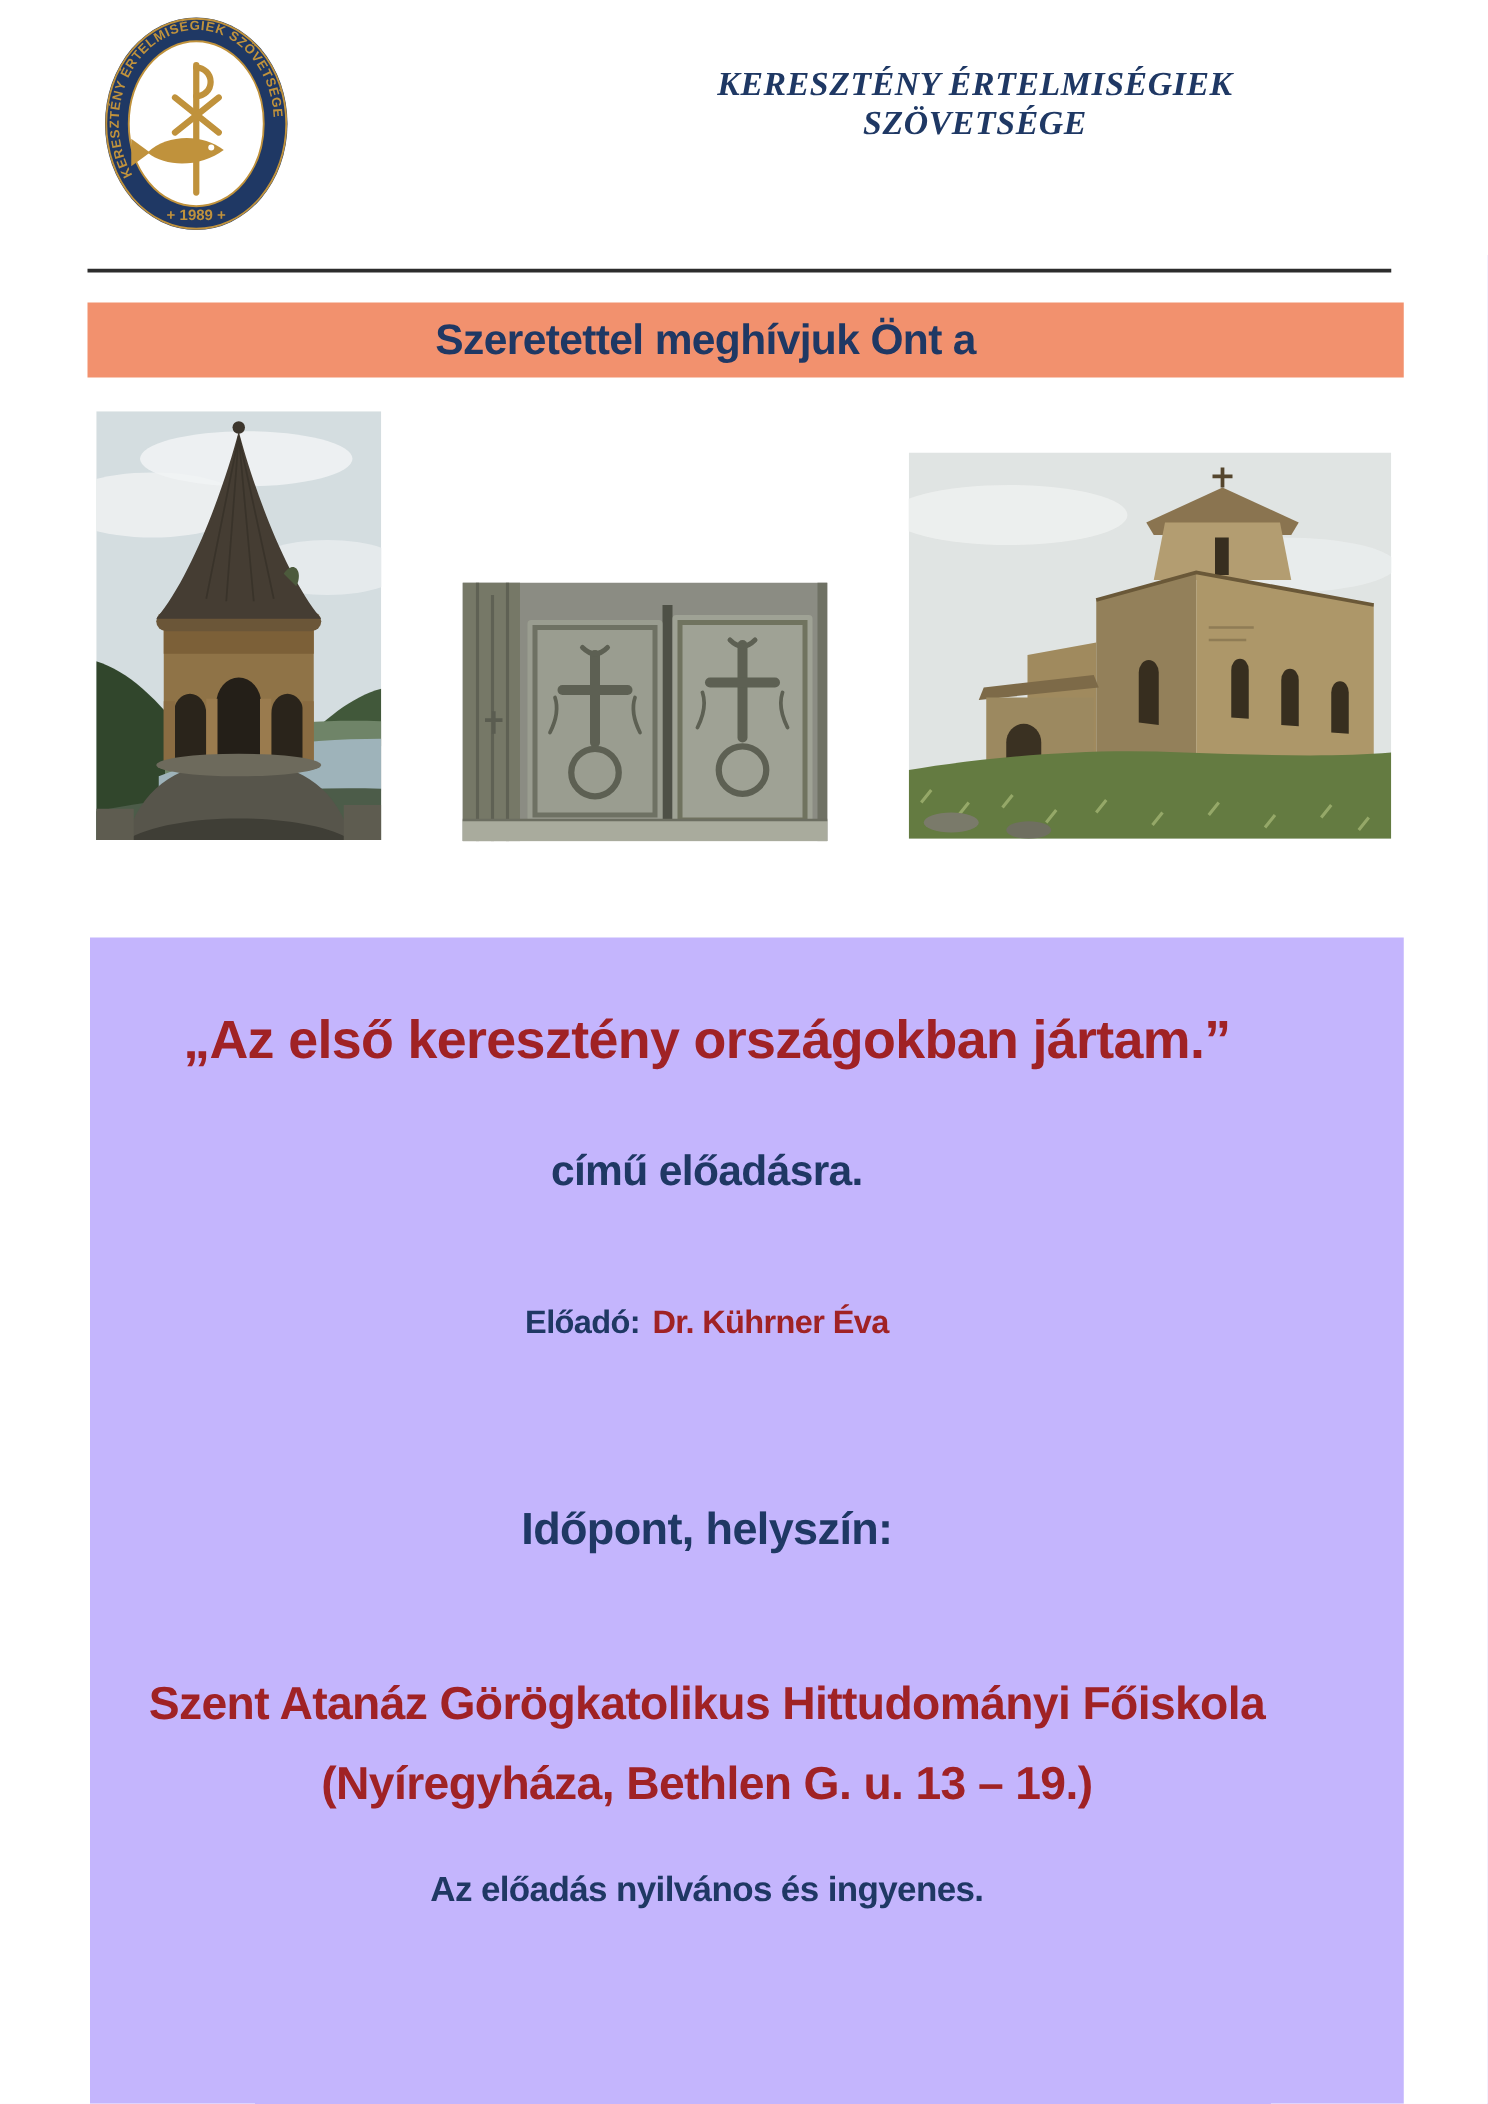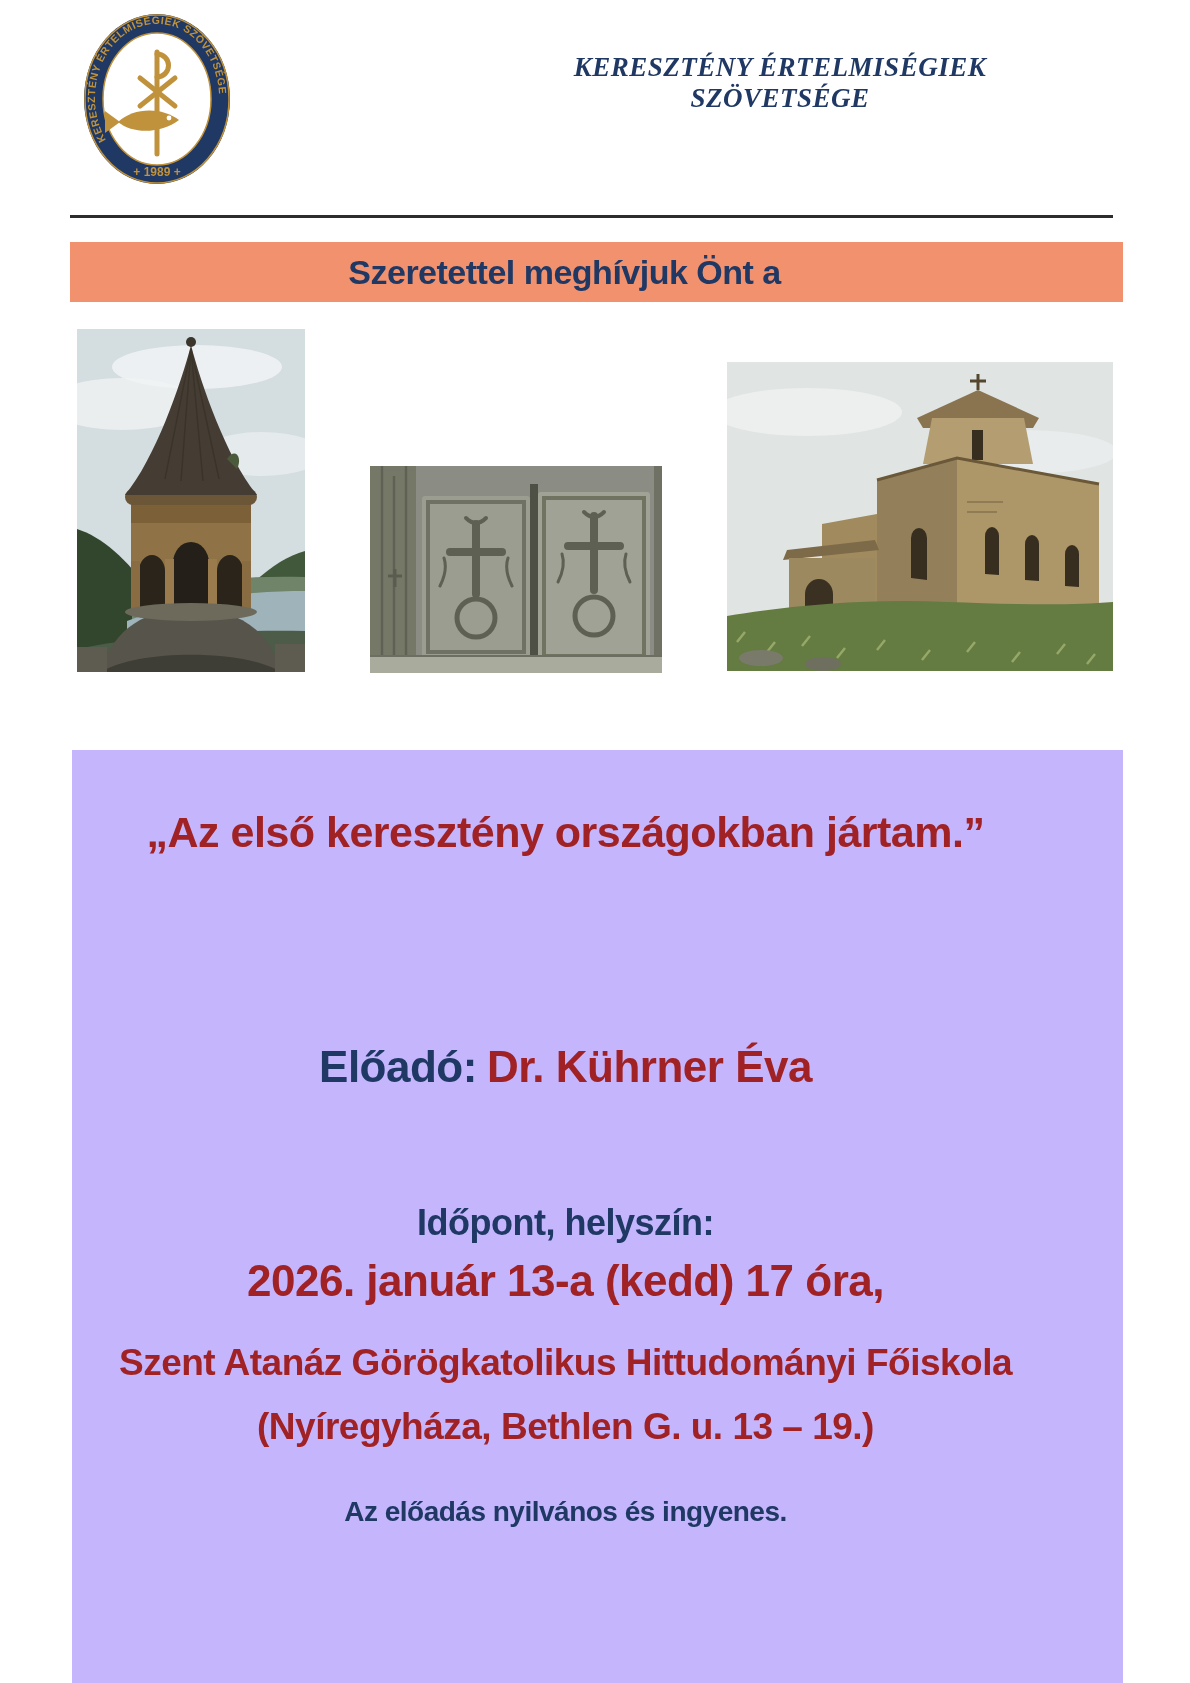--- a/index.html
+++ b/index.html
@@ -26,21 +26,21 @@
   .photo-crosses{left:370px;top:466px;width:292px;height:207px;}
   .photo-church{left:727px;top:362px;width:386px;height:309px;}
 
   
   .main-block{position:absolute;left:72px;top:750px;width:1051px;height:1042px;background:#c4b5fd;}
   .line{position:absolute;left:0;right:64px;text-align:center;font-weight:bold;letter-spacing:-0.5px;white-space:nowrap;}
   .red{color:#a02225;}
   .navy{color:#1f3864;}
   .title{top:58px;font-size:43px;}
   .subtitle{top:168px;font-size:34px;}
-  .speaker{top:292px;font-size:44px;}
+  .speaker{top:292px;font-size:26px;}
   .speaker .name{margin-left:10px;}
   .when-label{top:452px;font-size:36px;}
   .datetime{top:506px;font-size:44px;}
   .venue{top:592px;font-size:37px;}
   .address{top:656px;font-size:37px;text-align:center;}
   .note{top:746px;font-size:28px;}
 </style>
 </head>
 <body>
 
@@ -178,23 +178,23 @@
 
       <path d="M0,254 C60,244 140,236 220,240 C280,242 340,244 386,240 L386,309 L0,309 Z" fill="#647b41"></path>
       <path d="M10,280 l8,-10 M40,290 l8,-10 M75,284 l8,-10 M110,296 l8,-10 M150,288 l8,-10 M195,298 l8,-10 M240,290 l8,-10 M285,300 l8,-10 M330,292 l8,-10 M360,302 l8,-10" stroke="#95a868" stroke-width="2.5" fill="none"></path>
       <ellipse cx="34" cy="296" rx="22" ry="8" fill="#7a7a6a"></ellipse>
       <ellipse cx="96" cy="302" rx="18" ry="7" fill="#6f6f60"></ellipse>
     </svg>
   </div>
 
   <div class="main-block">
     <div class="line title red">„Az első keresztény országokban jártam.”</div>
+    <div class="line subtitle navy">című előadásra.</div>
     <div class="line speaker">
       <span class="navy">Előadó:</span><span class="name red">Dr. Kührner Éva</span>
     </div>
     <div class="line when-label navy">Időpont, helyszín:</div>
-    <div class="line datetime red">2026. január 13-a (kedd) 17 óra,</div>
     <div class="line venue red">Szent Atanáz Görögkatolikus Hittudományi Főiskola</div>
     <div class="line address red">(Nyíregyháza, Bethlen G. u. 13 – 19.)</div>
     <div class="line note navy">Az előadás nyilvános és ingyenes.</div>
   </div>
 
 </div>
 
 </body></html>

